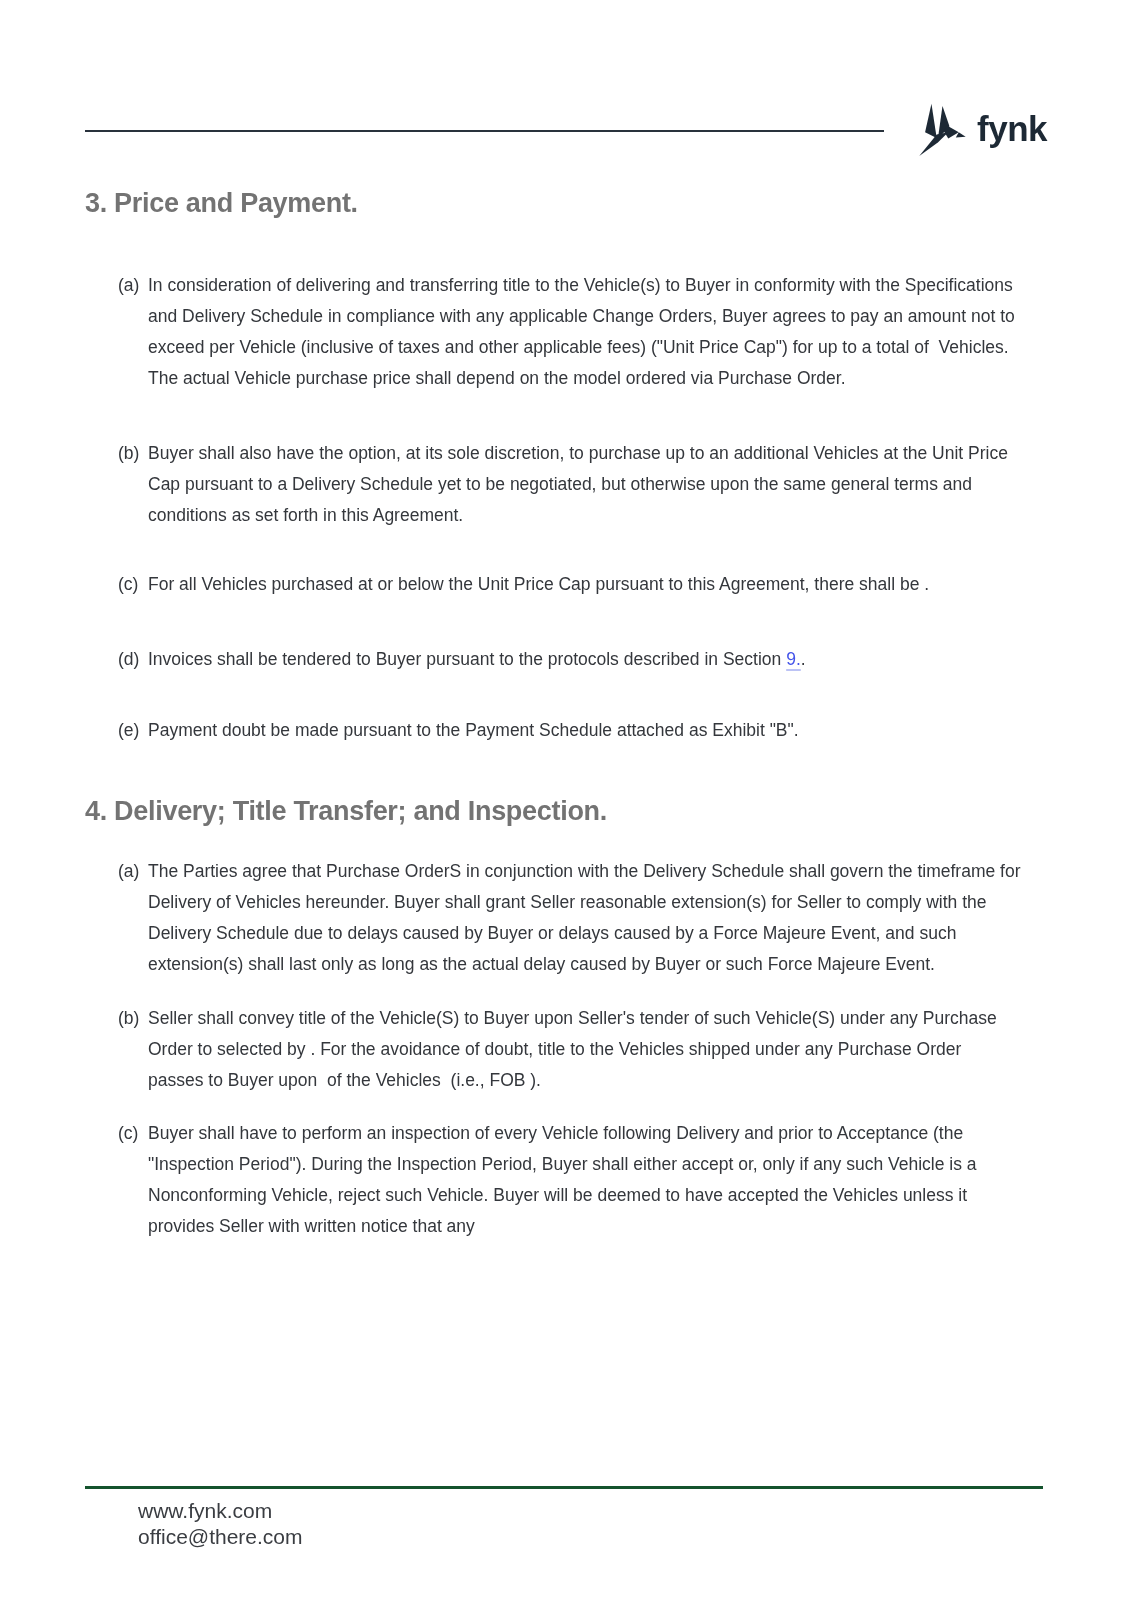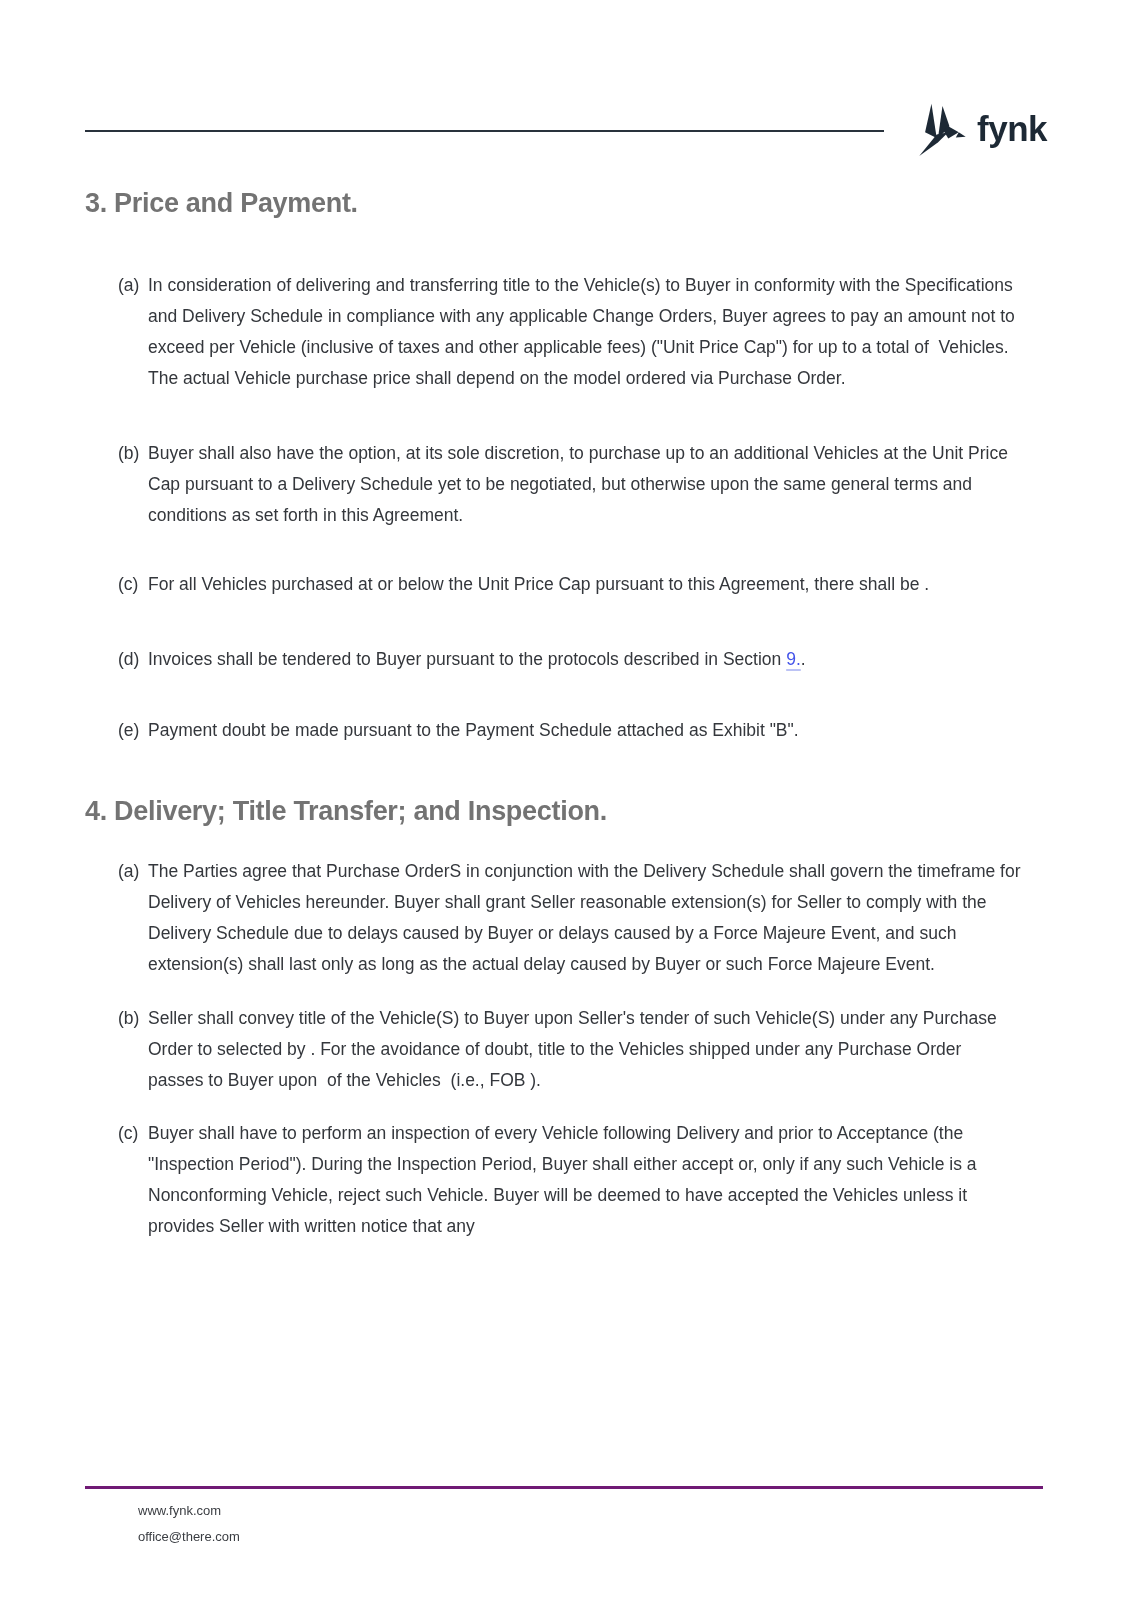--- a/index.html
+++ b/index.html
@@ -75,23 +75,23 @@
     text-underline-offset: 4px;
     cursor: pointer;
   }
 
   
   .footer {
     position: absolute;
     left: 85px;
     right: 88px;
     top: 1486px;
-    border-top: 3px solid #701a75;
+    border-top: 3px solid #14532d;
     padding: 9px 0 0 53px;
-    font-size: 13px;
+    font-size: 21px;
     line-height: 26px;
     color: #3a3d42;
   }
   .footer div { display: block; }
 </style>
 </head>
 <body>
 
 <div class="page">
 

